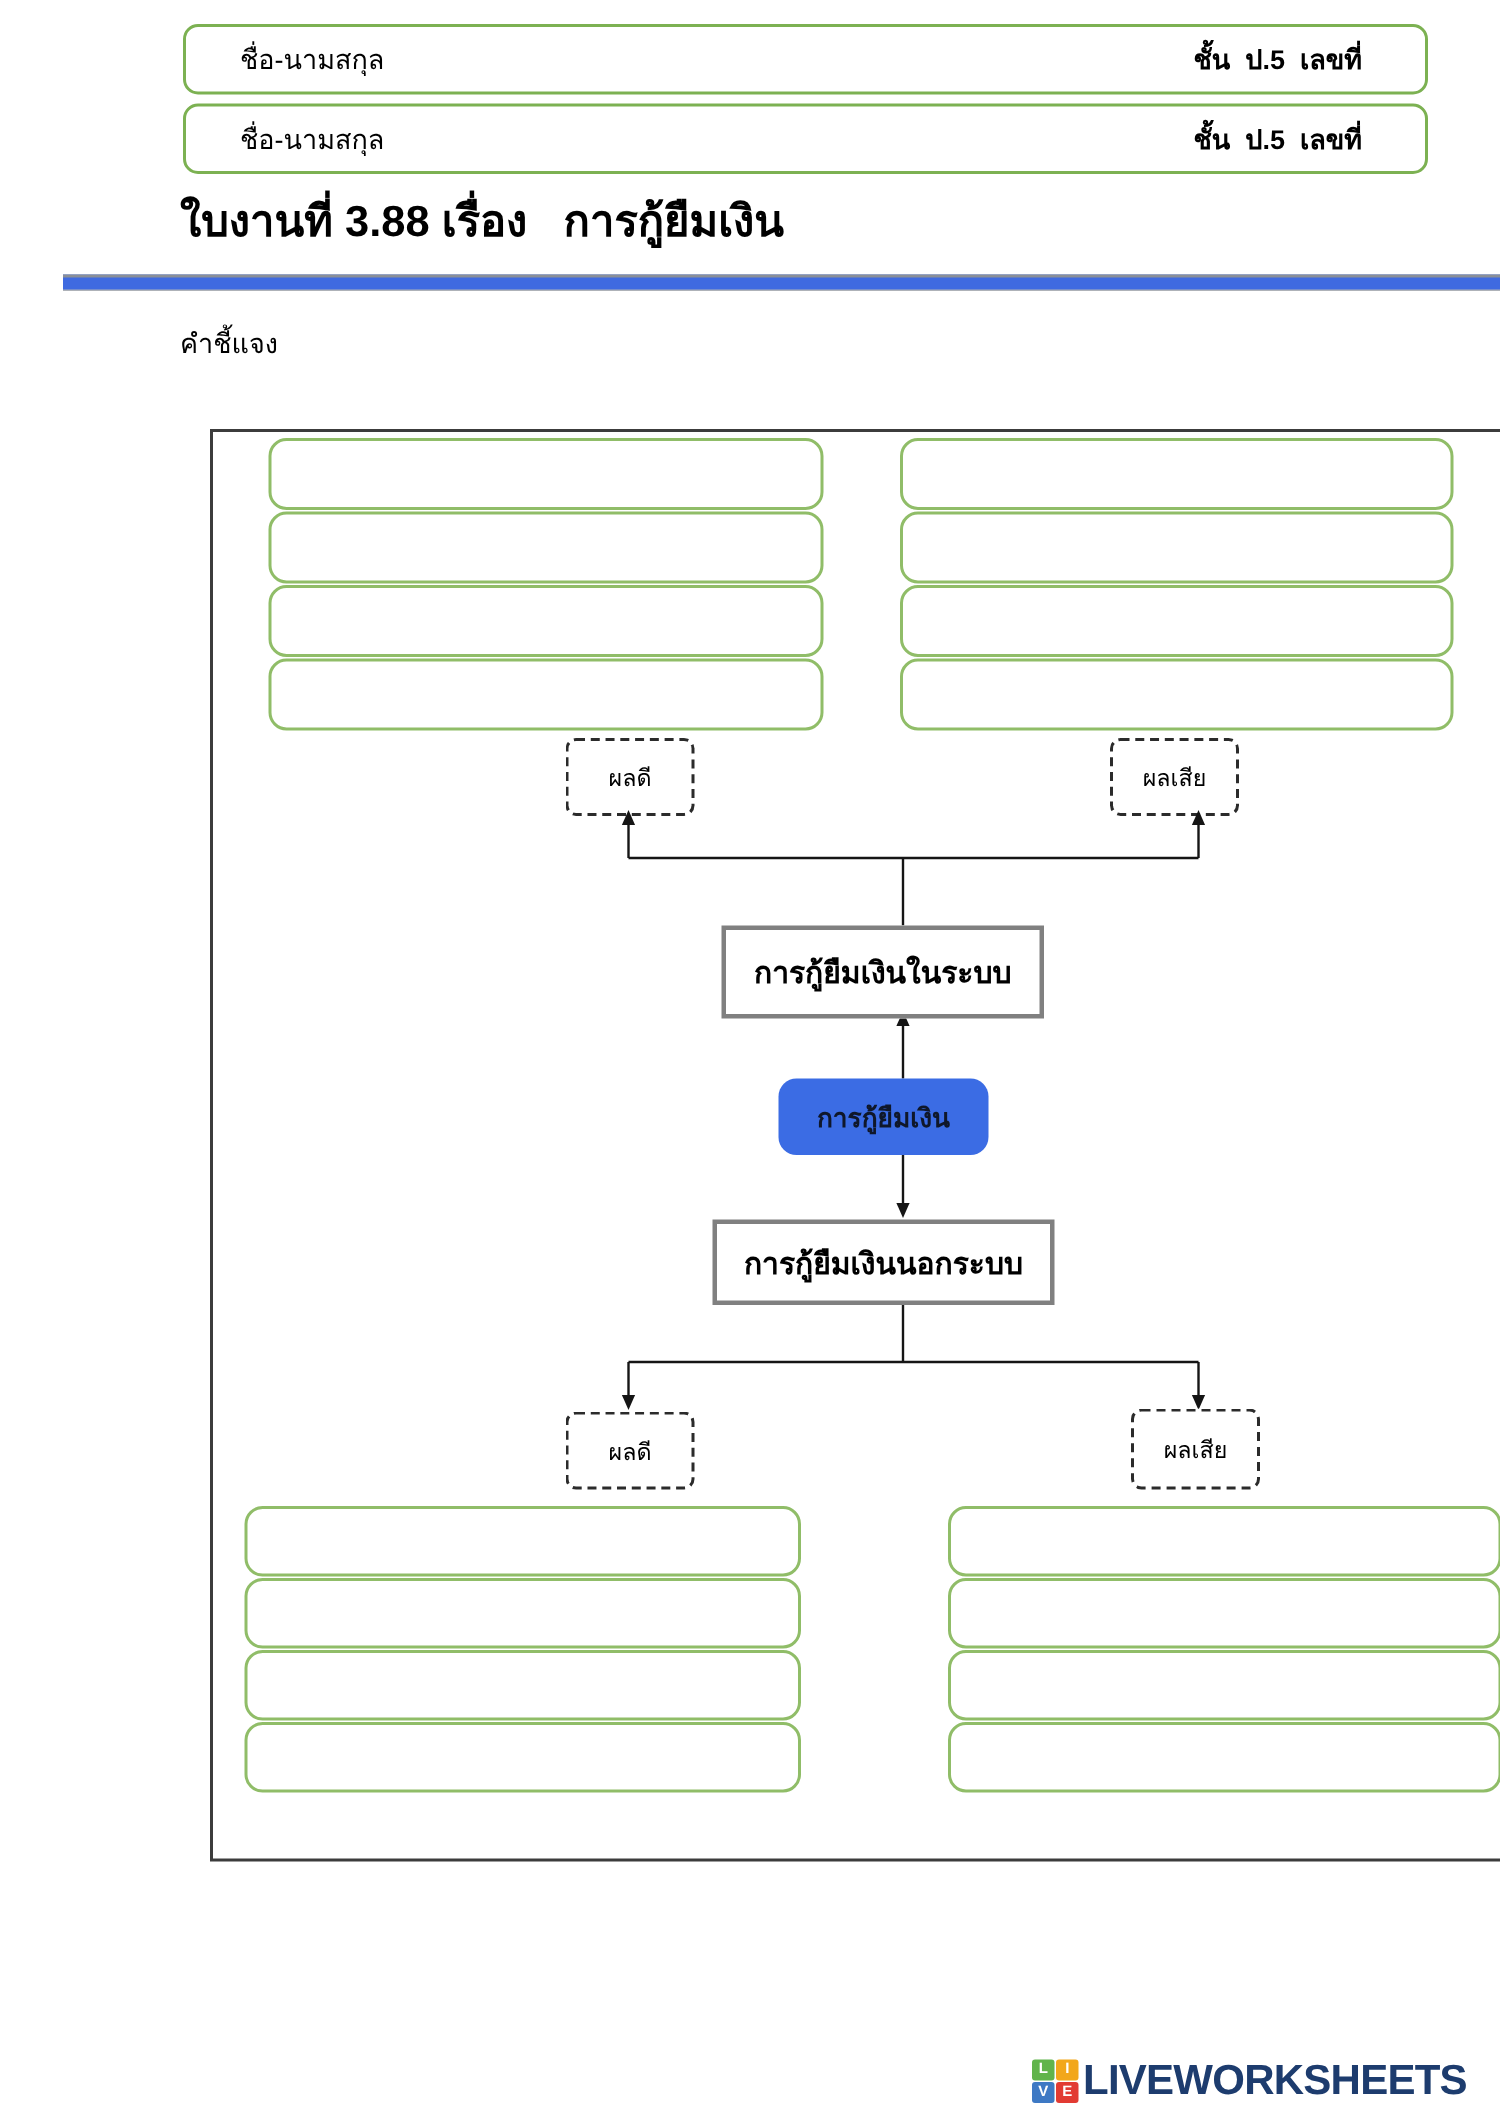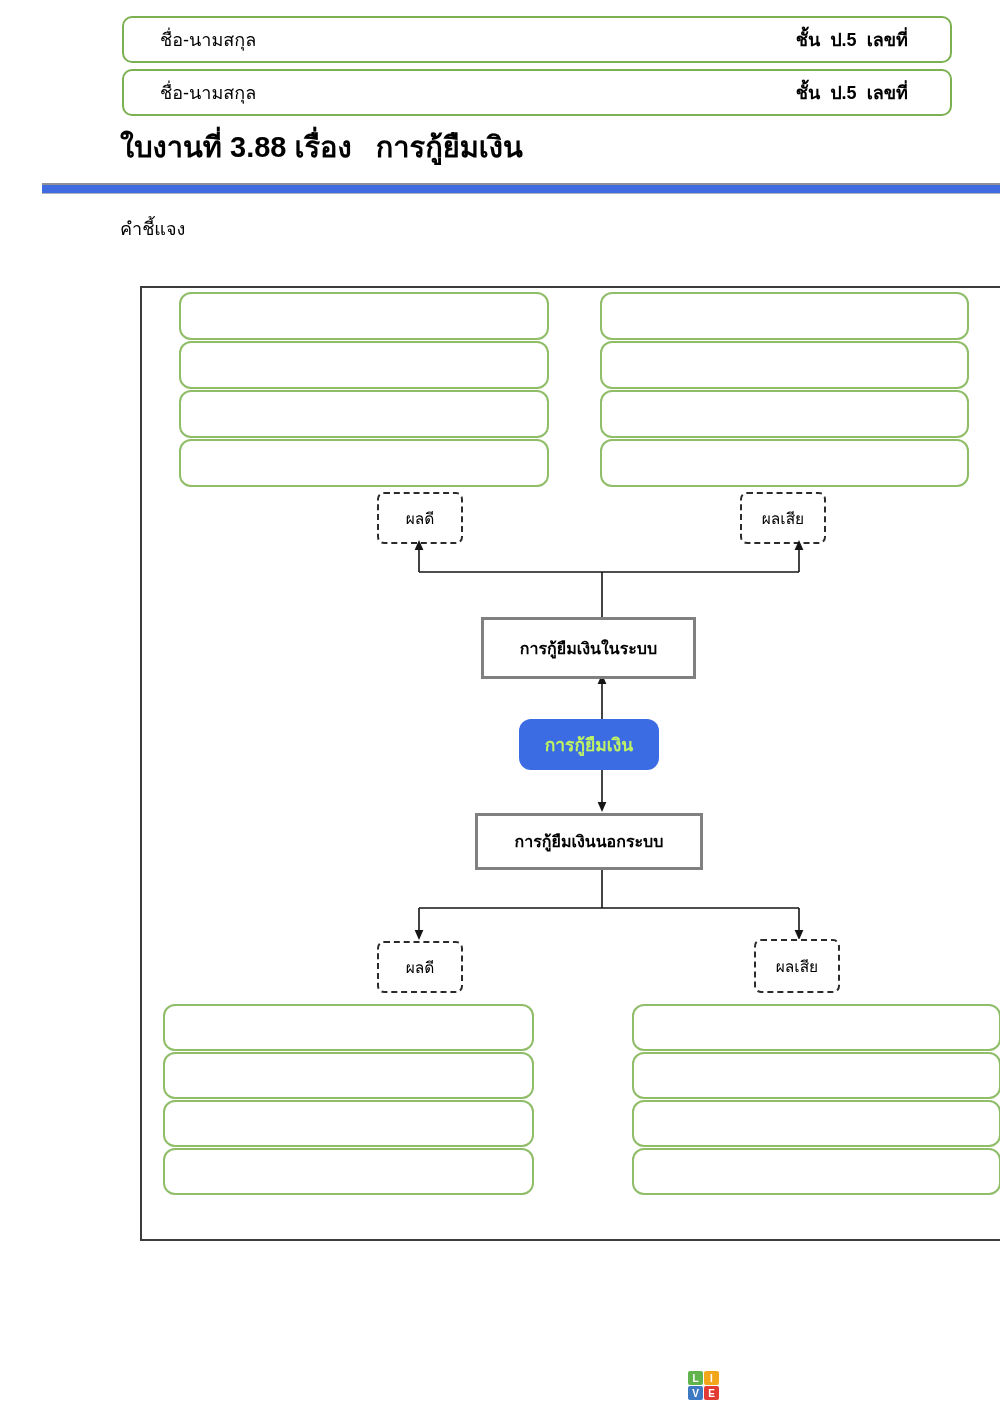--- a/index.html
+++ b/index.html
@@ -32,25 +32,25 @@
   .slot{
     position:absolute;border:2px solid #90bd68;border-radius:12px;background:#fff;
   }
   .dash-box{
     position:absolute;border:2px dashed #2b2b2b;border-radius:7px;background:#fff;
     display:flex;align-items:center;justify-content:center;font-size:15.5px;
   }
   .branch-box{
     position:absolute;border:3px solid #808080;background:#fff;
     display:flex;align-items:center;justify-content:center;
-    font-size:16px;font-weight:bold;
+    font-size:20px;font-weight:bold;
   }
   .center-box{
     position:absolute;left:377px;top:431px;width:140px;height:51px;
-    background:#3b6ce4;border-radius:12px;color:#bef264;
+    background:#3b6ce4;border-radius:12px;color:#0f172a;
     display:flex;align-items:center;justify-content:center;
     font-size:17.5px;font-weight:bold;
   }
   .connectors{position:absolute;left:0;top:0;pointer-events:none;}
   
   .footer{
     position:absolute;left:688px;top:1371px;display:flex;align-items:center;
   }
   .logo-grid{
     display:grid;grid-template-columns:15px 15px;grid-template-rows:14px 14px;
@@ -166,15 +166,16 @@
     <div class="slot" style="left:490px;top:860px;width:365px;height:43px;"></div>
   </div>
 
   <div class="footer">
     <div class="logo-grid">
       <div class="logo-cell cell-l">L</div>
       <div class="logo-cell cell-i">I</div>
       <div class="logo-cell cell-v">V</div>
       <div class="logo-cell cell-e">E</div>
     </div>
+    <span class="brand-text">LIVEWORKSHEETS</span>
   </div>
 
 </div>
 
 </body></html>

